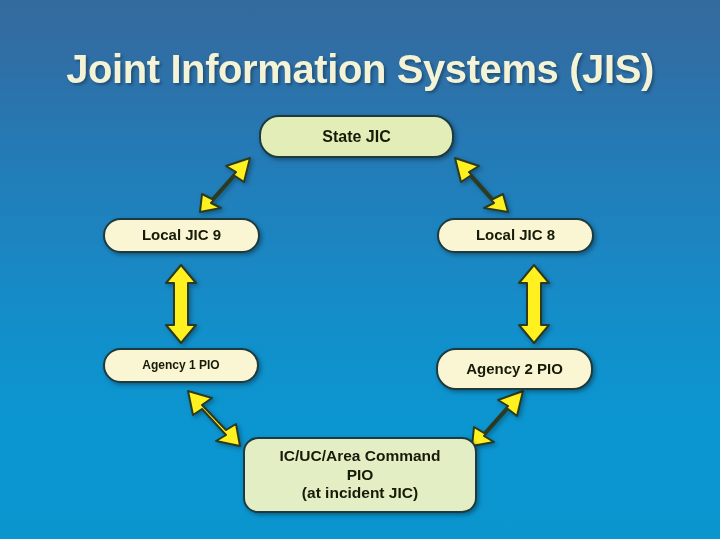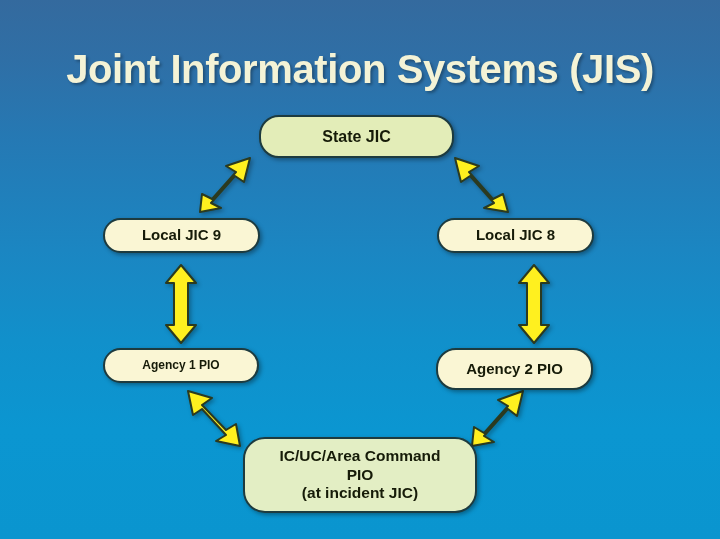--- a/index.html
+++ b/index.html
@@ -84,21 +84,21 @@
     left: 436px;  top: 348px;
     width: 157px; height: 42px;
     background: #faf6d4;
     font-size: 15px;
   }
   #node-ic-uc-pio {
     left: 243px;  top: 437px;
     width: 234px; height: 76px;
     background: #e3eec4;
     font-size: 15.5px;
-    border-radius: 22px;
+    border-radius: 15px;
   }
 
   
   .arrow {
     position: absolute;
   }
   .arrow svg { display: block; overflow: visible; }
   .arrow svg polygon {
     fill: #fff01f;
     stroke: #2b3a20;

